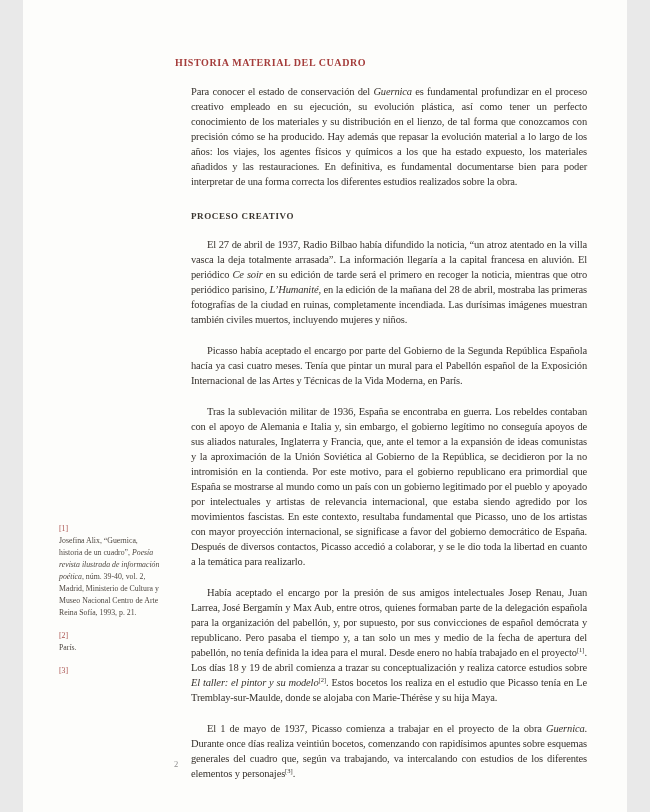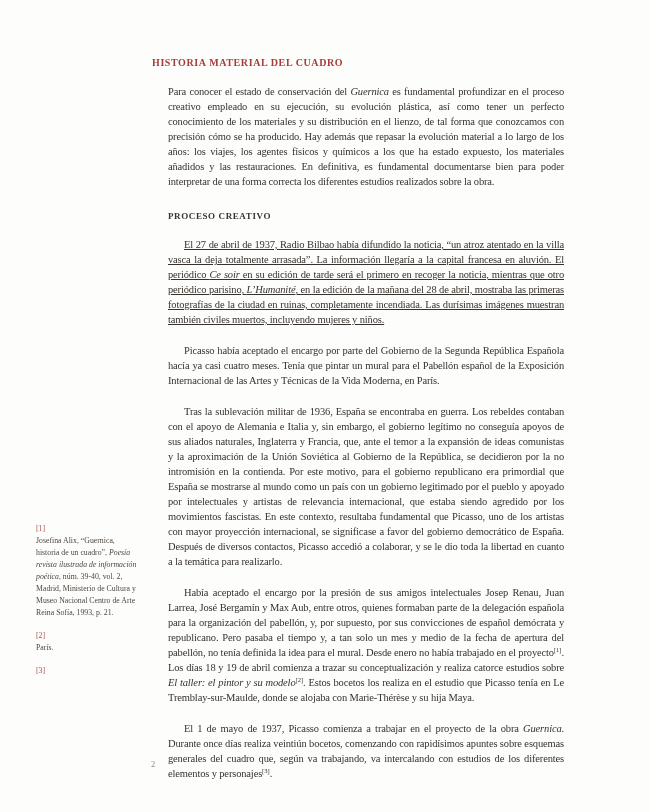--- a/index.html
+++ b/index.html
@@ -3,21 +3,21 @@
 <meta charset="utf-8">
 <style>
   html, body {
     margin: 0;
     padding: 0;
     background: #e9e9e9;
     font-family: "Liberation Serif", serif;
   }
   .page {
     position: relative;
-    width: 650px;
+    width: 604px;
     height: 812px;
     margin: 0 auto;
     background: #fdfdfb;
     overflow: hidden;
     color: #37322d;
   }
   .body-col {
     position: absolute;
     left: 152px;
     top: 57px;
@@ -47,21 +47,20 @@
     text-align: justify;
     text-indent: 16px;
     hyphens: none;
   }
   p.body-para.lead {
     margin-top: 16px;
     text-indent: 0;
   }
   p.body-para.first-after-heading {
     margin-top: 16px;
-    text-decoration: underline;
   }
   p.body-para i { font-style: italic; }
   sup.fn-marker {
     font-size: 6.5px;
     line-height: 0;
     vertical-align: super;
     letter-spacing: 0;
   }
   .margin-notes {
     position: absolute;

